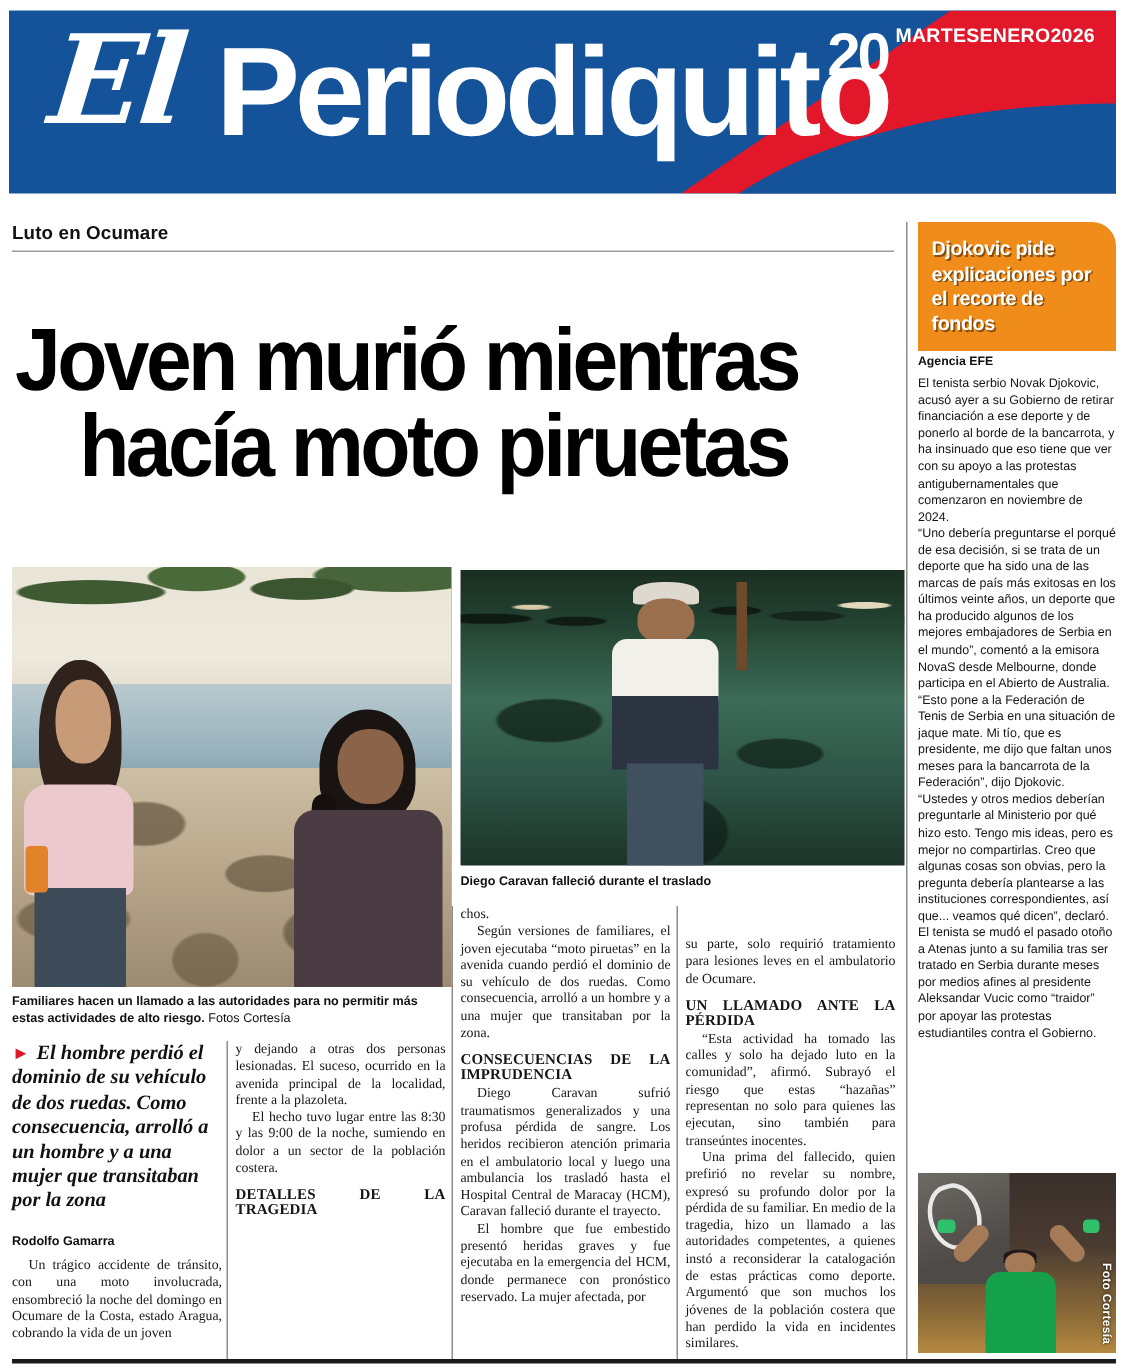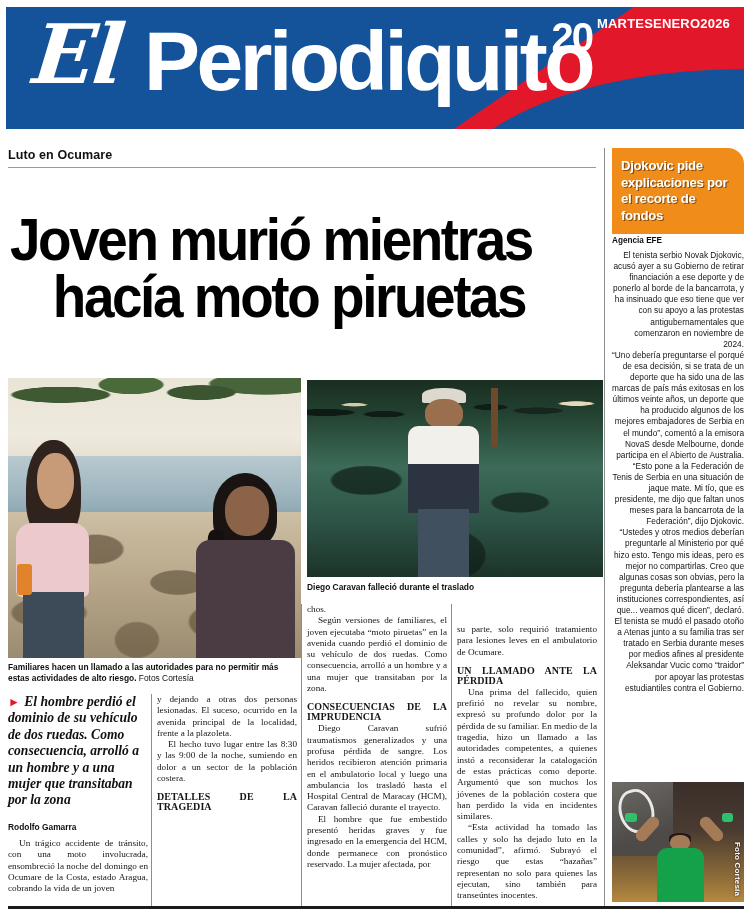--- a/index.html
+++ b/index.html
@@ -244,21 +244,21 @@
     letter-spacing:-.3px;
     text-shadow:1.2px 1.2px 0 rgba(0,0,0,.45);
   }
   .side-agency{
     margin-top:2px;font-size:8.2px;font-weight:700;color:#111;
   }
   .side-body{
     margin-top:5px;
     font-size:8.3px;line-height:11.1px;
     color:#141414;
-    text-align:right;
+    text-align:left;
   }
   .side-body p{margin:0;}
 </style>
 </head>
 <body>
 
 <div class="page">
 
   <div class="masthead">
     <div class="red-wedge"></div>
@@ -340,27 +340,27 @@
   <div class="col col-2">
       <p class="noind">y dejando a otras dos personas lesionadas. El suceso, ocurrido en la avenida principal de la localidad, frente a la plazoleta.</p>
       <p>El hecho tuvo lugar entre las 8:30 y las 9:00 de la noche, sumiendo en dolor a un sector de la población costera.</p>
       <h3>DETALLES DE LA TRAGEDIA</h3>
     </div>
   <div class="col col-3">
       <p class="noind">chos.</p>
       <p>Según versiones de familiares, el joven ejecutaba “moto piruetas” en la avenida cuando perdió el dominio de su vehículo de dos ruedas. Como consecuencia, arrolló a un hombre y a una mujer que transitaban por la zona.</p>
       <h3>CONSECUENCIAS DE LA IMPRUDENCIA</h3>
       <p>Diego Caravan sufrió traumatismos generalizados y una profusa pérdida de sangre. Los heridos recibieron atención primaria en el ambulatorio local y luego una ambulancia los trasladó hasta el Hospital Central de Maracay (HCM), Caravan falleció durante el trayecto.</p>
-      <p>El hombre que fue embestido presentó heridas graves y fue ingresado en la emergencia del HCM, donde permanece con pronóstico reservado. La mujer afectada, por</p>
+      <p>El hombre que fue embestido presentó heridas graves y fue ejecutaba en la emergencia del HCM, donde permanece con pronóstico reservado. La mujer afectada, por</p>
     </div>
   <div class="col col-4">
       <p class="noind">su parte, solo requirió tratamiento para lesiones leves en el ambulatorio de Ocumare.</p>
       <h3>UN LLAMADO ANTE LA PÉRDIDA</h3>
+      <p>“Esta actividad ha tomado las calles y solo ha dejado luto en la comunidad”, afirmó. Subrayó el riesgo que estas “hazañas” representan no solo para quienes las ejecutan, sino también para transeúntes inocentes.</p>
       <p>Una prima del fallecido, quien prefirió no revelar su nombre, expresó su profundo dolor por la pérdida de su familiar. En medio de la tragedia, hizo un llamado a las autoridades competentes, a quienes instó a reconsiderar la catalogación de estas prácticas como deporte. Argumentó que son muchos los jóvenes de la población costera que han perdido la vida en incidentes similares.</p>
-      <p>“Esta actividad ha tomado las calles y solo ha dejado luto en la comunidad”, afirmó. Subrayó el riesgo que estas “hazañas” representan no solo para quienes las ejecutan, sino también para transeúntes inocentes.</p>
     </div>
 
   <div class="col-rule r1"></div>
   <div class="col-rule r2"></div>
   <div class="col-rule r3"></div>
   <div class="col-rule r4"></div>
   <div class="bottom-rule"></div>
 
   <div class="sidebar">
     <div class="side-head">Djokovic pide explicaciones por el recorte de fondos</div>

